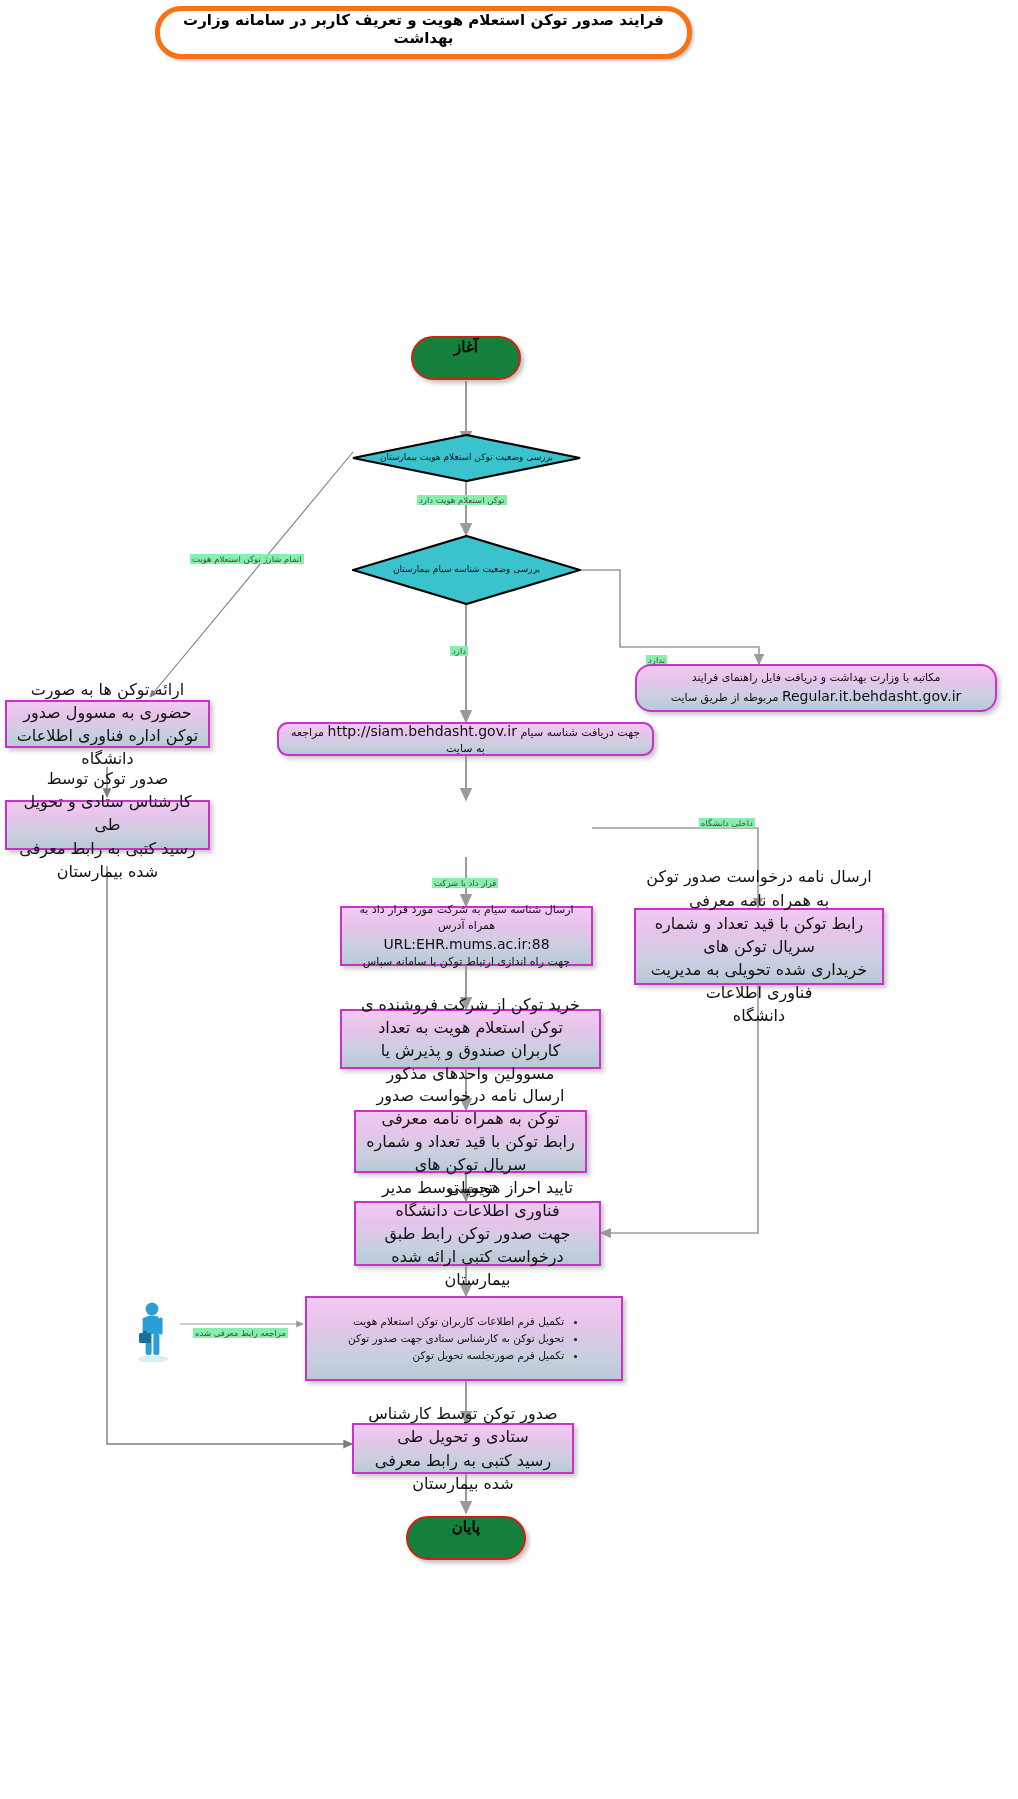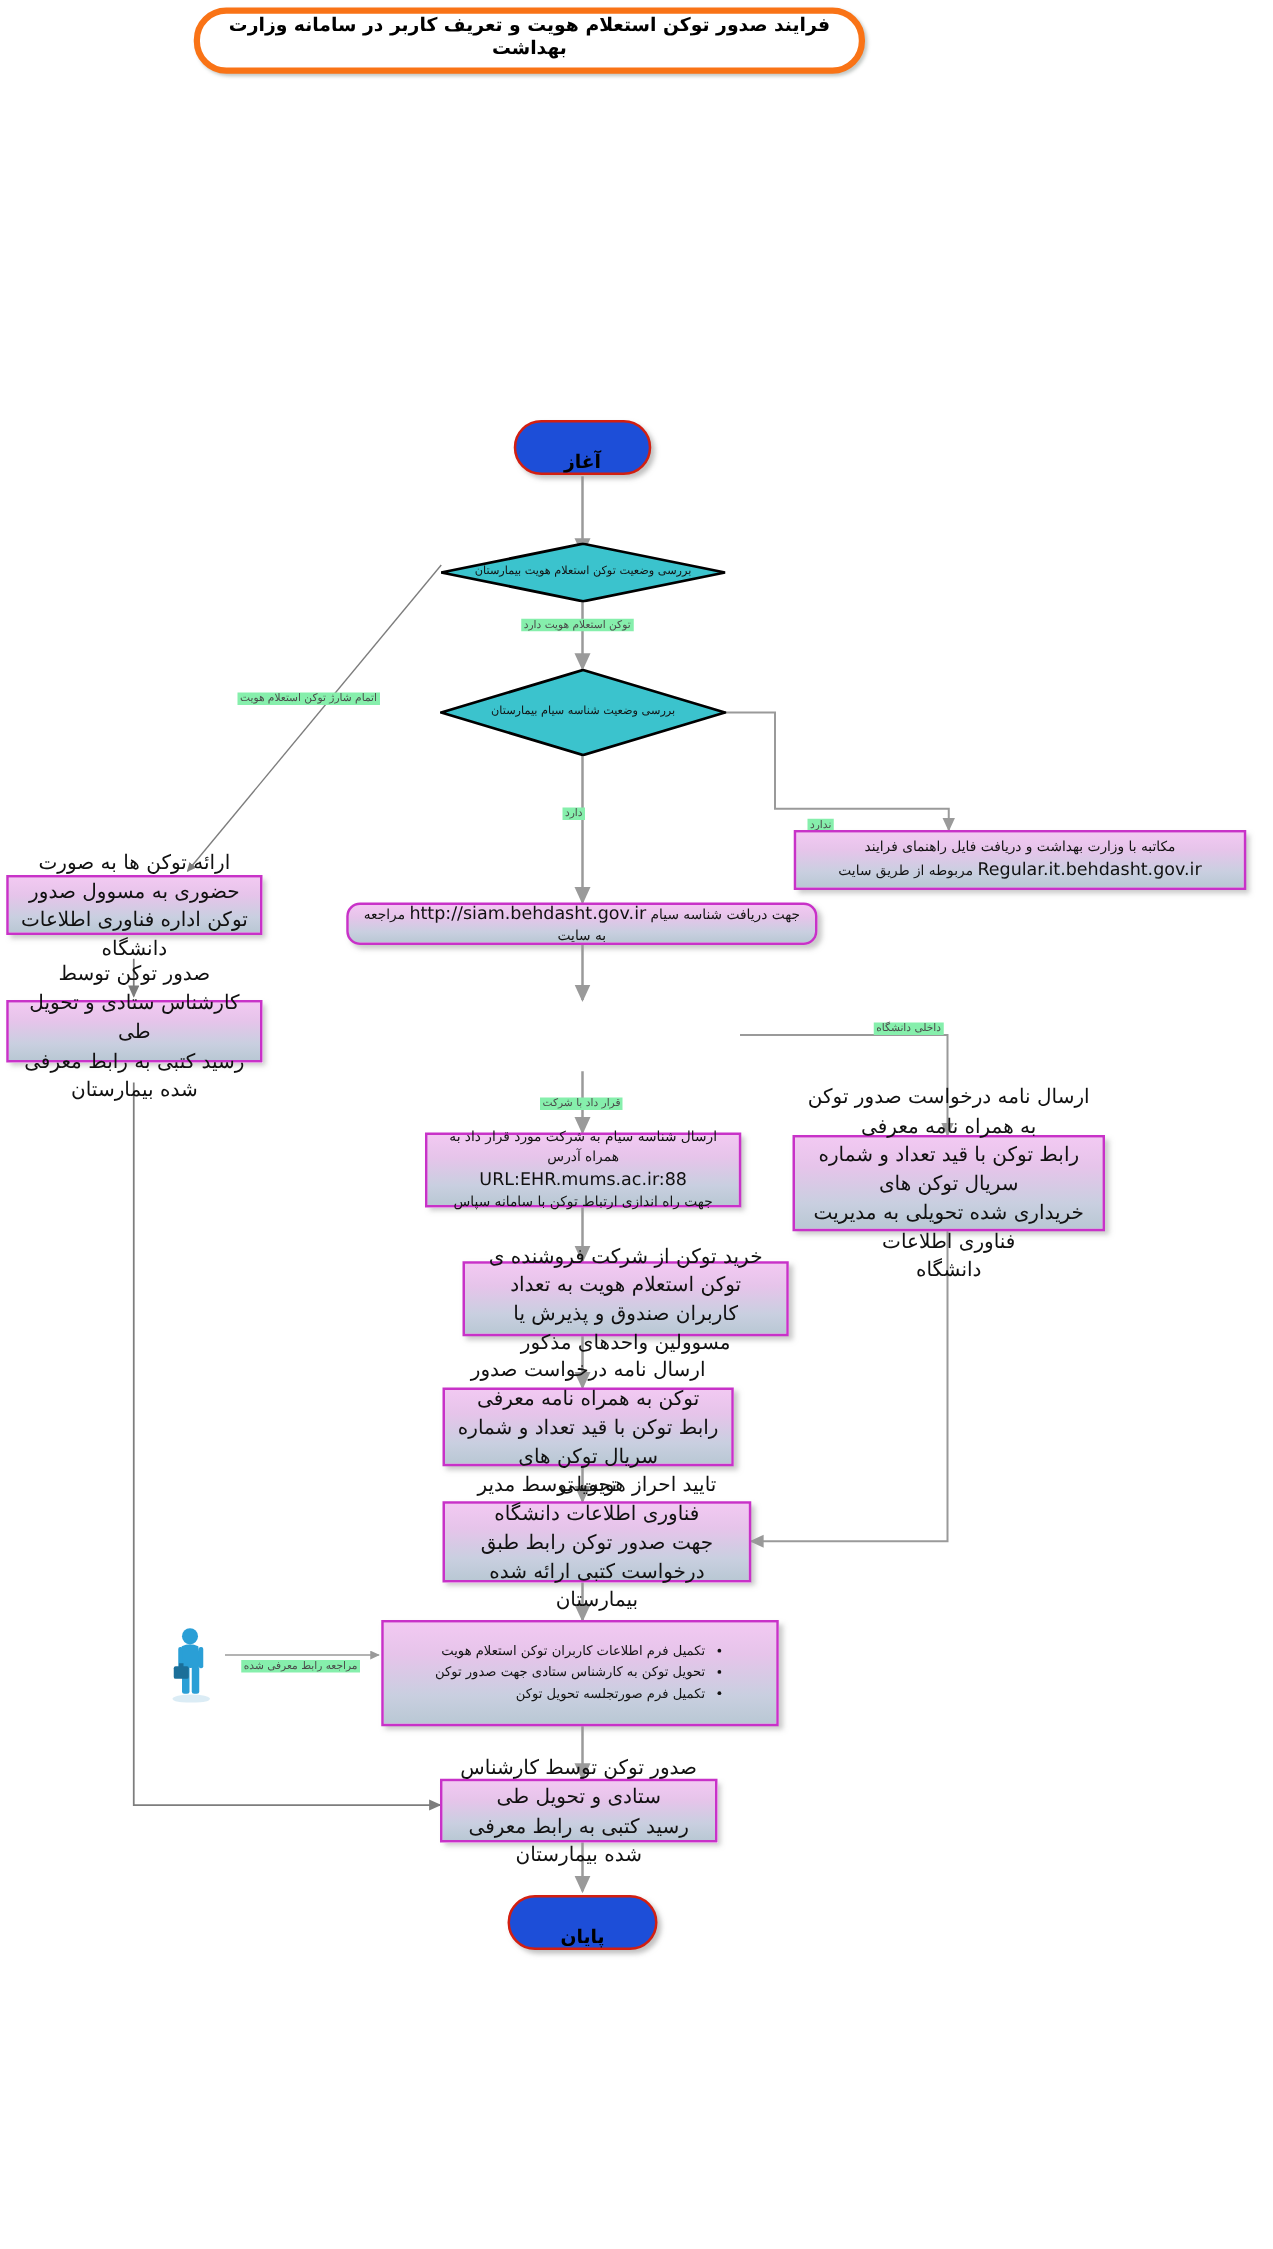--- a/index.html
+++ b/index.html
@@ -18,24 +18,25 @@
     box-shadow:2px 2px 3px rgba(120,130,125,.45);
     display:flex;justify-content:center;
     text-align:center;box-sizing:border-box;
   }
   .title-box span{
     font-size:15px;font-weight:bold;color:#000;letter-spacing:.2px;padding:0 14px;
   }
 
   
   .term{
-    position:absolute;background:#1d4ed8;border:2px solid #d21f11;border-radius:22px;
-    display:flex;align-items:flex-end;justify-content:center;
+    position:absolute;background:#15803d;border:2px solid #d21f11;border-radius:22px;
+    display:flex;align-items:flex-start;justify-content:center;
     box-shadow:3px 3px 4px rgba(140,140,140,.55);
     box-sizing:border-box;
+    font-family:Liberation Serif, serif;
   }
   .term span{font-size:15px;font-weight:bold;color:#000;}
 
   
   .diamond{position:absolute;}
   .diamond .shape{position:absolute;left:0;top:0;width:100%;height:100%;}
   .diamond .label{
     position:absolute;left:0;top:0;width:100%;height:100%;
     display:flex;align-items:center;justify-content:center;
     font-size:9px;color:#111;text-align:center;
@@ -137,21 +138,21 @@
 
   <div class="diamond" style="left:352px;top:535px;width:229px;height:70px;">
     <svg class="shape" viewBox="0 0 229 70" preserveAspectRatio="none">
       <polygon points="114.5,1 228,35 114.5,69 1,35" fill="#3bc3cd" stroke="#000" stroke-width="2.2"></polygon>
     </svg>
     <div class="label">بررسی وضعیت شناسه سیام بیمارستان</div>
   </div>
   <div class="elabel" style="left:646px;top:655px;">ندارد</div>
   <div class="elabel" style="left:450px;top:646px;">دارد</div>
 
-  <div class="proc" style="left:635px;top:664px;width:362px;height:48px;">
+  <div class="proc" style="left:635px;top:664px;width:362px;height:48px;border-radius:16px;">
     <div class="txt mixed">
       <div>مکاتبه با وزارت بهداشت و دریافت فایل راهنمای  فرایند</div>
       <div>
         <span class="ltr">Regular.it.behdasht.gov.ir</span>
         <span>مربوطه از طریق سایت</span>
       </div>
     </div>
   </div>
 
   <div class="proc" style="left:5px;top:700px;width:205px;height:48px;">
@@ -189,21 +190,21 @@
   </div>
 
   <div class="proc" style="left:340px;top:906px;width:253px;height:60px;">
     <div class="txt mixed">
       <div>ارسال شناسه سیام به شرکت مورد قرار داد به همراه آدرس</div>
       <div class="ltr">URL:EHR.mums.ac.ir:88</div>
       <div>جهت راه اندازی ارتباط توکن با سامانه سپاس</div>
     </div>
   </div>
 
-  <div class="proc" style="left:340px;top:1009px;width:261px;height:60px;margin-left:30px;">
+  <div class="proc" style="left:340px;top:1009px;width:261px;height:60px;">
     <div class="txt">
       <div>خرید توکن از شرکت فروشنده ی توکن استعلام هویت به تعداد</div>
       <div>کاربران صندوق و پذیرش یا مسوولین واحدهای مذکور</div>
     </div>
   </div>
 
   <div class="proc" style="left:354px;top:1110px;width:233px;height:63px;">
     <div class="txt">
       <div>ارسال نامه درخواست صدور توکن به همراه نامه معرفی</div>
       <div>رابط توکن با قید تعداد و شماره سریال توکن های</div>

